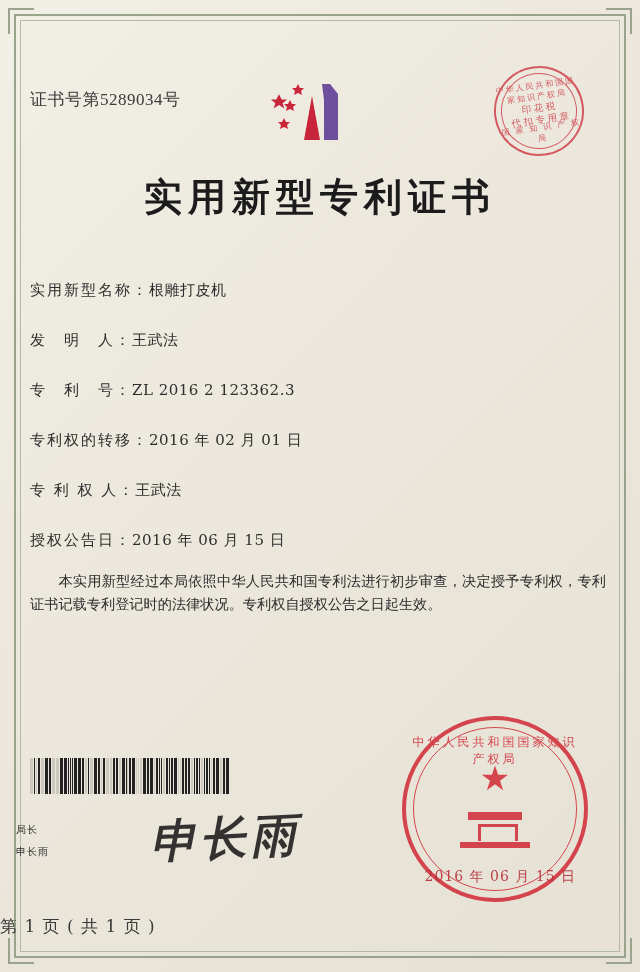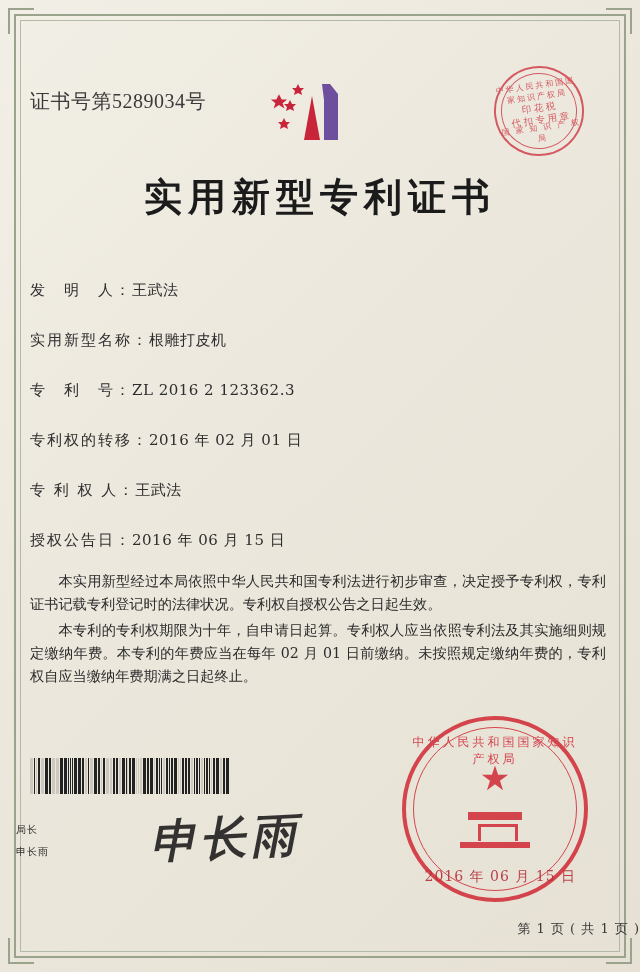--- a/index.html
+++ b/index.html
@@ -30,21 +30,21 @@
     position:absolute;width:26px;height:26px;border:2px solid #9aa38c;
     box-sizing:border-box;
   }
   .corner.tl{left:8px;top:8px;border-right:none;border-bottom:none;}
   .corner.tr{right:8px;top:8px;border-left:none;border-bottom:none;}
   .corner.bl{left:8px;bottom:8px;border-right:none;border-top:none;}
   .corner.br{right:8px;bottom:8px;border-left:none;border-top:none;}
 
   .cert-no{
     position:absolute;left:30px;top:88px;
-    font-size:20px;color:#3a3a3a;letter-spacing:.5px;
+    font-size:17px;color:#3a3a3a;letter-spacing:.5px;
     font-family:"Liberation Serif", serif;
   }
 
   
   .logo{position:absolute;left:268px;top:78px;width:92px;height:80px;}
   .logo svg{display:block;}
 
   
   .top-seal{
     position:absolute;right:56px;top:66px;width:86px;height:86px;
@@ -157,22 +157,22 @@
     border:3px solid #d12a36;border-bottom:none;
   }
   .seal-date{
     position:absolute;right:64px;bottom:86px;
     font-size:14px;color:#b5303a;letter-spacing:1px;
     font-family:"DejaVu Serif", serif;
     opacity:.9;
   }
 
   .page-foot{
-    position:absolute;left:0;right:0;bottom:34px;text-align:right;
-    font-size:13px;color:#3a3a3a;letter-spacing:1px;
+    position:absolute;left:0;right:0;bottom:34px;text-align:left;
+    font-size:17px;color:#3a3a3a;letter-spacing:1px;
     font-family:"DejaVu Serif", serif;
   }
 </style>
 </head>
 <body>
 
 <div class="page">
 
   <div class="border-outer"></div>
   <div class="border-inner"></div>
@@ -199,42 +199,41 @@
     <div class="arc">中华人民共和国国家知识产权局</div>
     <div class="tline t1">印 花 税</div>
     <div class="tline t2">代 扣 专 用 章</div>
     <div class="arcb">国 家 知 识 产 权 局</div>
   </div>
 
   <div class="title">实用新型专利证书</div>
 
   <div class="fields">
     <div class="field">
+      <span class="lbl">实用新型名称：</span><span class="val">根雕打皮机</span>
+    </div>
+    <div class="field">
       <span class="lbl">发　明　人：</span><span class="val">王武法</span>
-    </div>
-    <div class="field">
-      <span class="lbl">实用新型名称：</span><span class="val">根雕打皮机</span>
     </div>
     <div class="field">
       <span class="lbl">专　利　号：</span><span class="val">ZL 2016 2 123362.3</span>
     </div>
     <div class="field">
       <span class="lbl">专利权的转移：</span><span class="val">2016 年 02 月 01 日</span>
     </div>
     <div class="field">
       <span class="lbl">专 利 权 人：</span><span class="val">王武法</span>
     </div>
     <div class="field">
       <span class="lbl">授权公告日：</span><span class="val">2016 年 06 月 15 日</span>
     </div>
   </div>
 
   <div class="body-text">
     <p>本实用新型经过本局依照中华人民共和国专利法进行初步审查，决定授予专利权，专利证书记载专利登记时的法律状况。专利权自授权公告之日起生效。</p>
-    <p>本专利的专利权期限为十年，自申请日起算。专利权人应当依照专利法及其实施细则规定缴纳年费。本专利的年费应当在每年 02 月 01 日前缴纳。未按照规定缴纳年费的，专利权自应当缴纳年费期满之日起终止。</p>
   </div>
 
   <div class="barcode">
       <i style="width: 3px; opacity: 0.15;"></i>
       <i style="width: 1px; opacity: 1;"></i>
       <i style="width: 1px; opacity: 0.15;"></i>
       <i style="width: 2px; opacity: 1;"></i>
       <i style="width: 3px; opacity: 0.15;"></i>
       <i style="width: 3px; opacity: 1;"></i>
       <i style="width: 3px; opacity: 1;"></i>

